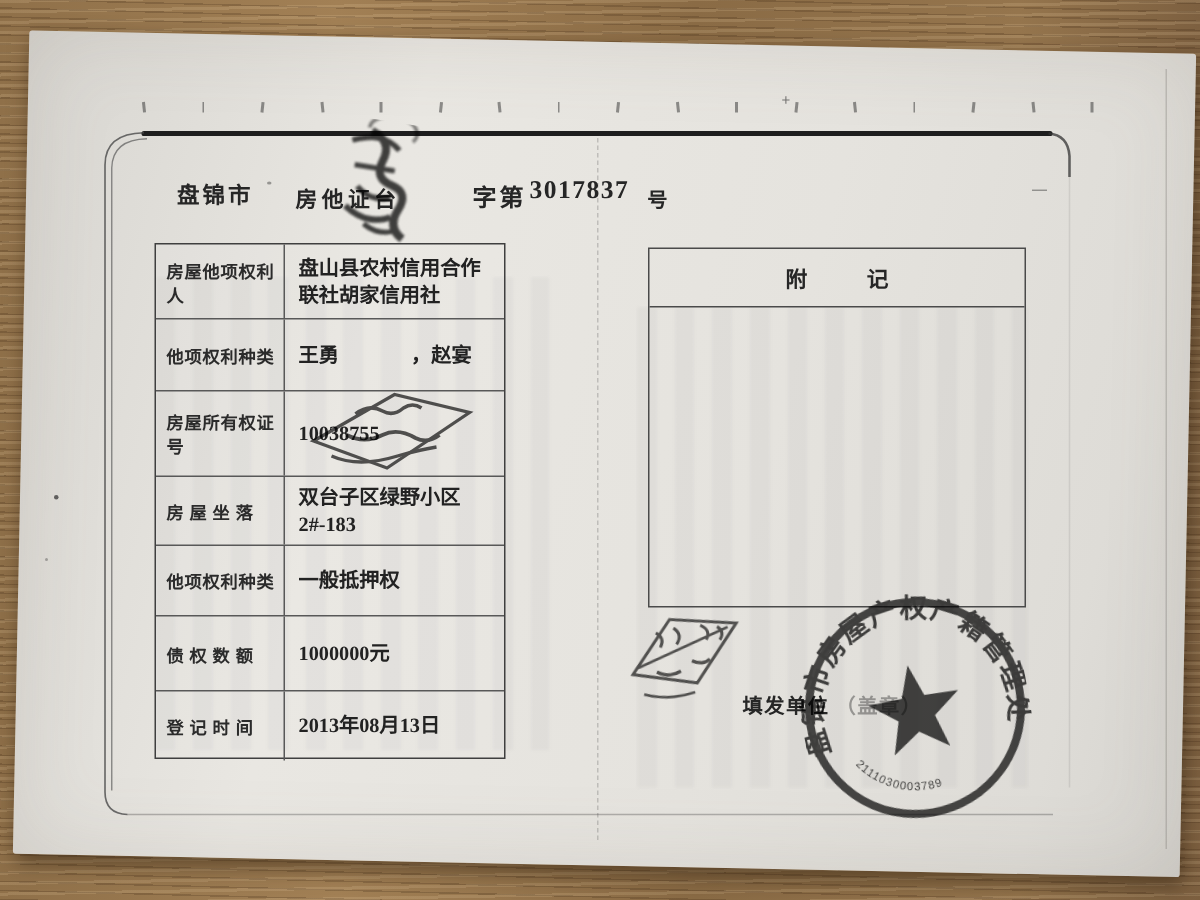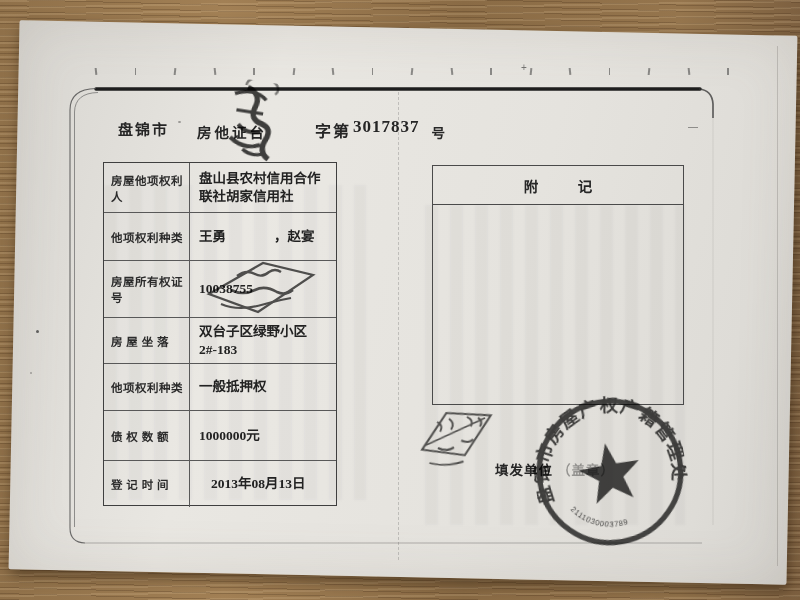--- a/index.html
+++ b/index.html
@@ -166,21 +166,21 @@
         <div class="tvalue">
           <span>一般抵押权</span>
         </div>
       </div>
       <div class="trow" style="flex: 0 0 50px;">
         <div class="tlabel">债 权 数 额</div>
         <div class="tvalue">
           <span>1000000元</span>
         </div>
       </div>
-      <div class="trow" style="flex: 0 0 46px; gap: 12px;">
+      <div class="trow" style="flex: 0 0 46px;">
         <div class="tlabel">登 记 时 间</div>
         <div class="tvalue">
           <span>2013年08月13日</span>
         </div>
       </div>
     </div>
 
   <svg class="stamp" style="left:203px;top:258px;" width="116" height="62" viewBox="0 0 116 62">
     <g stroke="#2e2e2e" fill="none" opacity=".8" filter="url(#b2)">
       <polygon points="6,36 60,5 110,17 55,54" stroke-width="2.2"></polygon>

